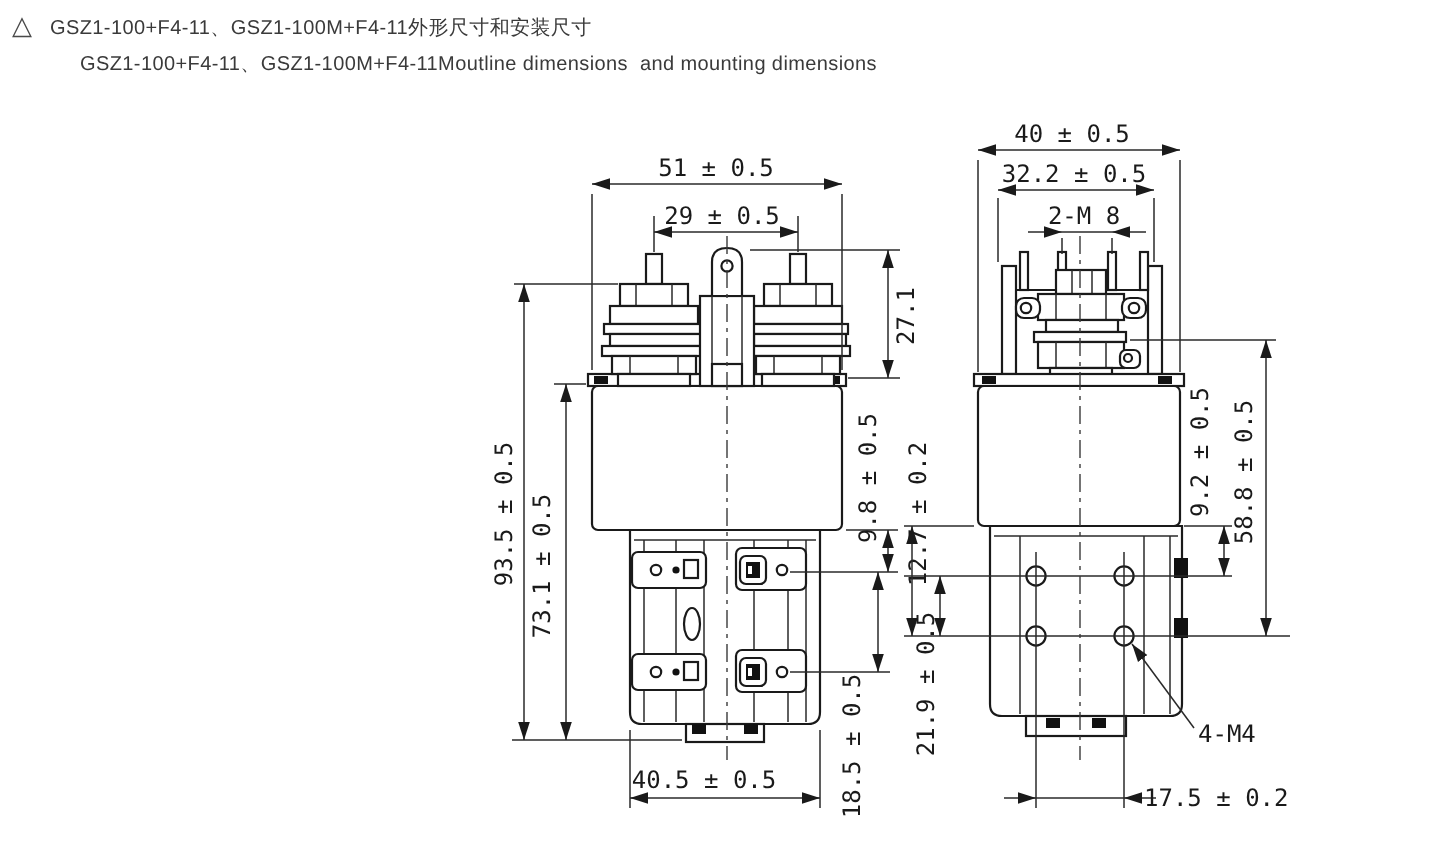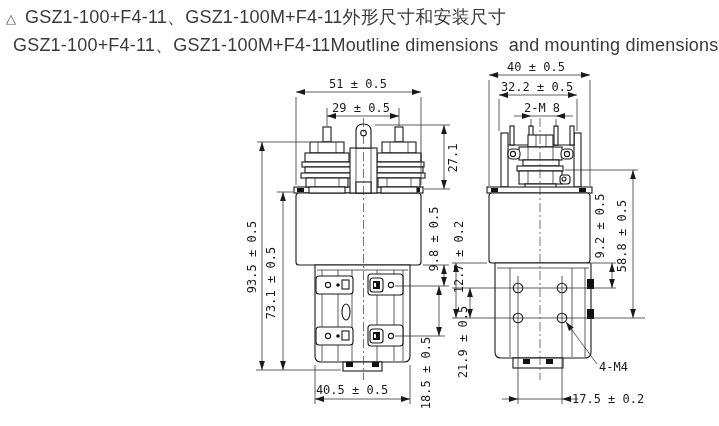--- a/index.html
+++ b/index.html
@@ -1,22 +1,22 @@
 <!DOCTYPE html>
 <html><head>
 <meta charset="utf-8">
 <style>
   html,body{margin:0;padding:0;background:#f4f4f4;}
   #page{position:relative;width:719px;height:426px;background:#ffffff;overflow:hidden;
         font-family:"Liberation Sans",sans-serif;}
   #titleblock{position:absolute;left:6px;top:5px;color:#3a3a3a;}
   .t-row{display:flex;align-items:baseline;}
   .t-marker{font-size:13px;width:19px;color:#4a4a4a;}
-  .t-line{font-size:18px;letter-spacing:0.2px;white-space:pre;}
-  .t-line2{margin-left:7px;margin-top:4px;}
+  .t-line{font-size:10px;letter-spacing:0.2px;white-space:pre;}
+  .t-line2{margin-left:34px;margin-top:4px;}
   svg text.dim{font-family:"DejaVu Sans Mono",monospace;font-size:12px;fill:#1a1a1a;}
   svg .thin{stroke:#2a2a2a;stroke-width:0.75;fill:none;}
   svg .med{stroke:#1a1a1a;stroke-width:1.1;fill:#fff;}
   svg .medl{stroke:#1a1a1a;stroke-width:1.1;fill:none;}
   svg .cl{stroke:#3a3a3a;stroke-width:0.7;fill:none;stroke-dasharray:9 3 2 3;}
   svg .blk{fill:#111;stroke:none;}
 </style>
 </head>
 <body>
 

